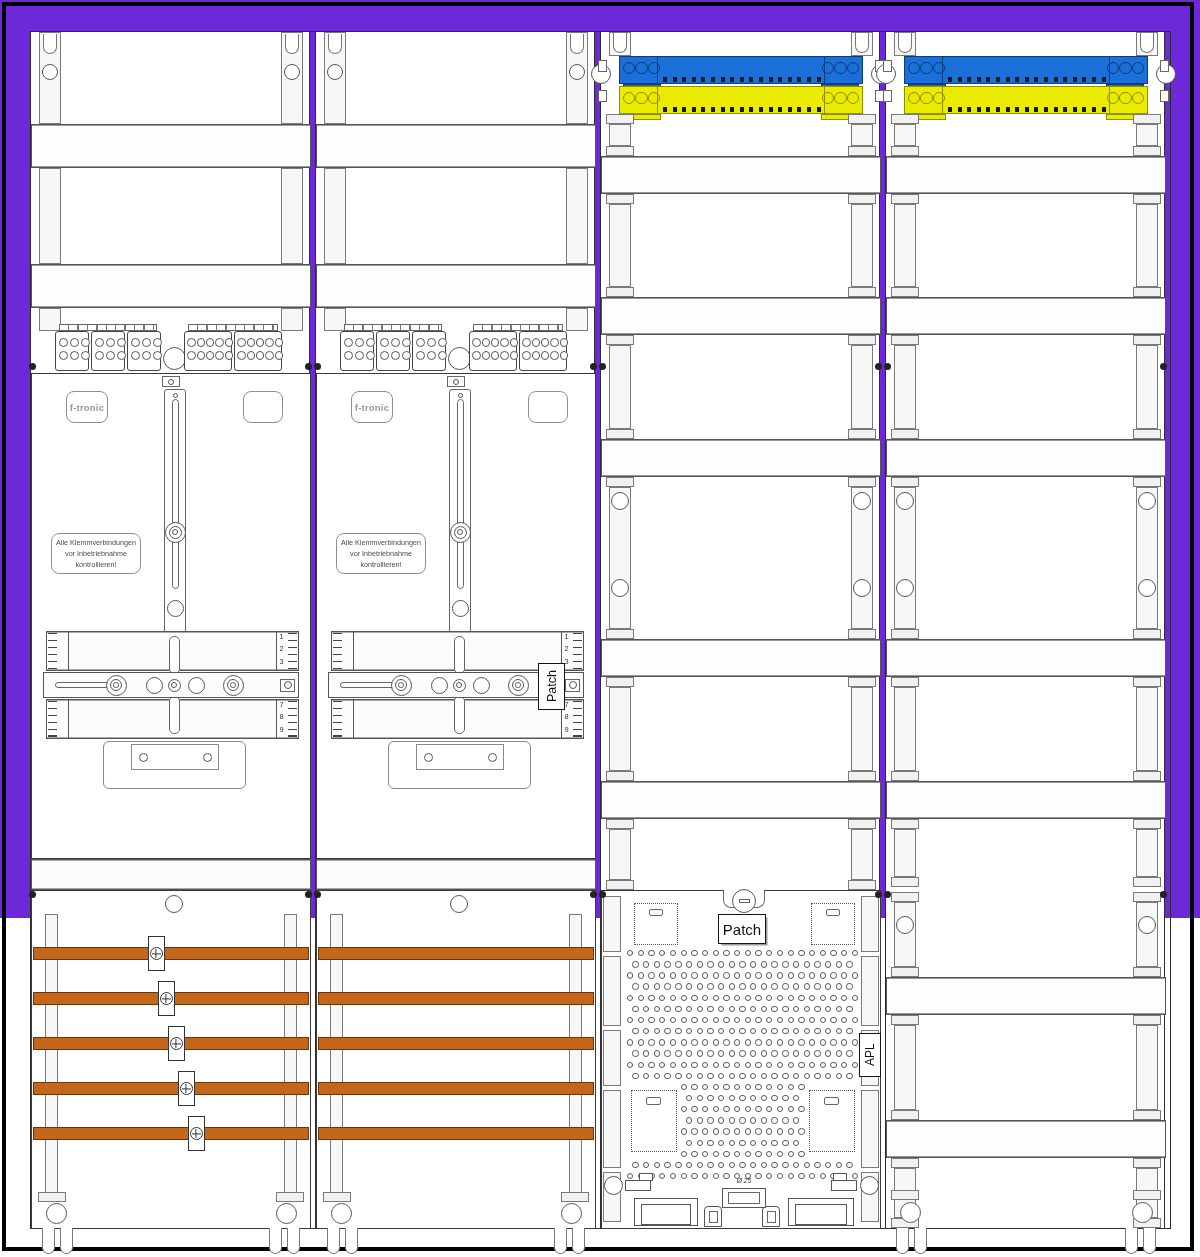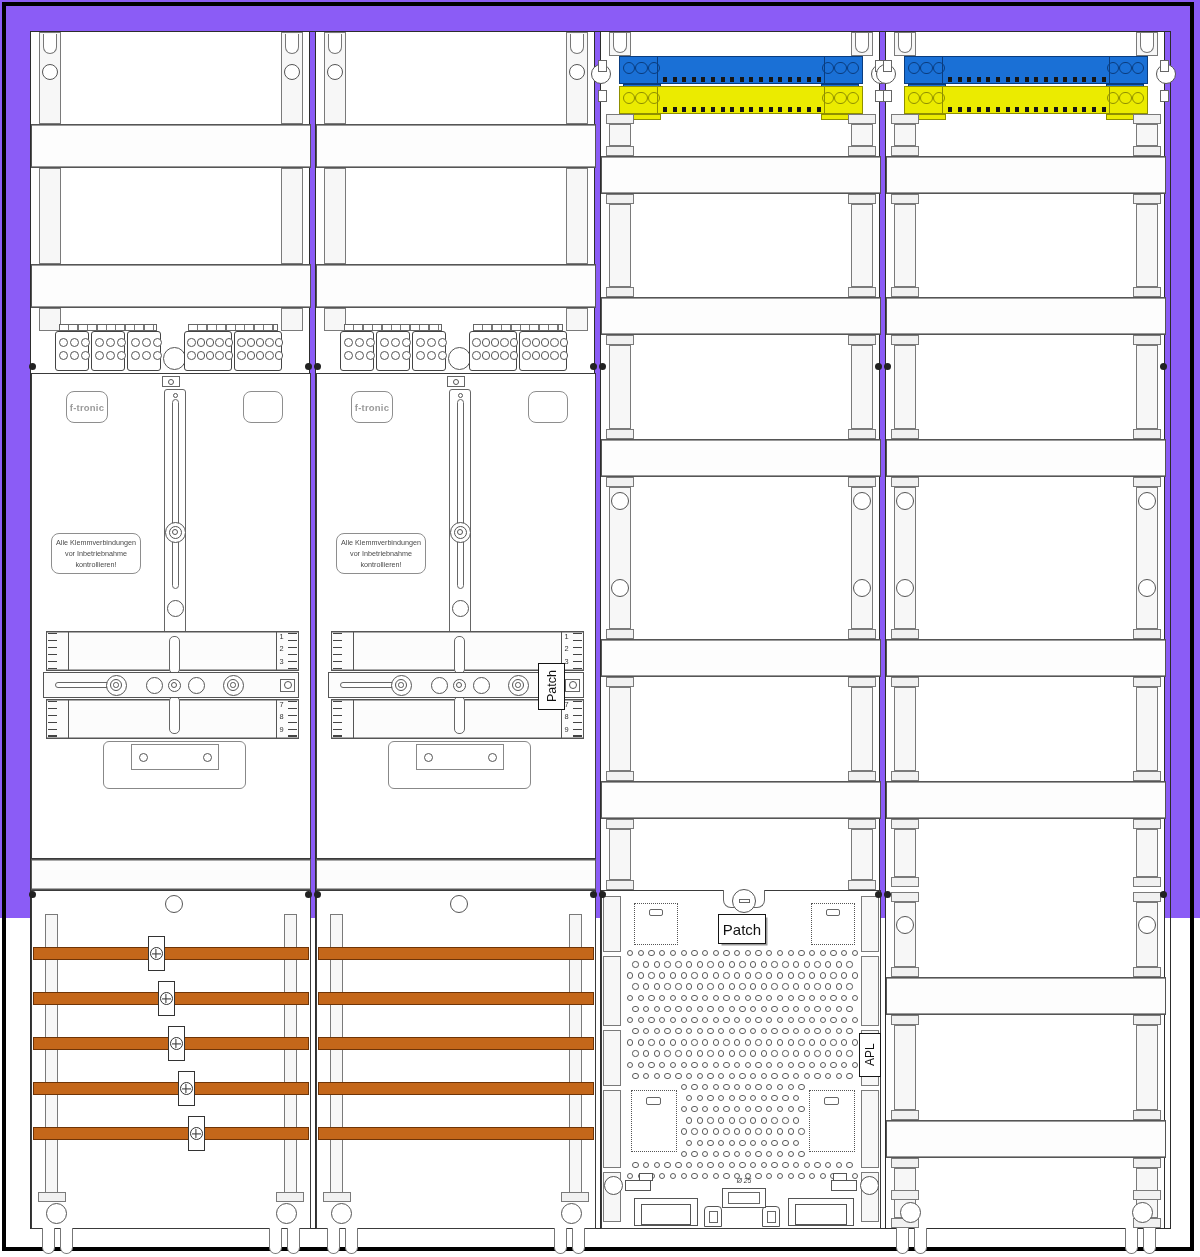--- a/index.html
+++ b/index.html
@@ -1,18 +1,18 @@
 <!DOCTYPE html>
 <html style="--copper: #c4671a; --copper-edge: #6e3407;"><head>
 <meta charset="utf-8">
 <style>
   html,body{margin:0;padding:0;background:#fff;}
   body{width:1200px;height:1257px;position:relative;overflow:hidden;
        font-family:"Liberation Sans",sans-serif;}
-  #root{position:absolute;left:0;top:0;width:1200px;height:918px;background:#8b5cf6;}
+  #root{position:absolute;left:0;top:0;width:1200px;height:918px;background:#6d28d9;}
   .g{position:absolute;box-sizing:border-box;}
   .frame{position:absolute;left:2px;top:2px;width:1192px;height:1249px;border:4px solid #000;box-sizing:border-box;}
   .cabinet{position:absolute;left:30px;top:31px;width:1141px;height:1198px;border:1.4px solid #2d2d2d;box-sizing:border-box;}
   .col{position:absolute;top:31px;width:280px;height:1198px;background:#fff;border:1.4px solid #2d2d2d;box-sizing:border-box;}
   .rail{background:#f7f7f7;border:1px solid #7a7a7a;}
   .railcap{background:#f1f1f1;border:1px solid #7a7a7a;}
   .uslot{background:#fff;border:1.3px solid #777;border-top:none;border-radius:0 0 7px 7px;}
   .band{background:#fdfdfd;border:1px solid #555;
         box-shadow:inset 0 4px 0 -3px #999,inset 0 -4px 0 -3px #999,inset 0 9px 0 -8px #ccc,inset 0 -9px 0 -8px #ccc;}
   .plate{background:#fcfcfc;border:1px solid #555;box-shadow:inset 0 3px 0 -2px #aaa,inset 0 -3px 0 -2px #aaa;}

